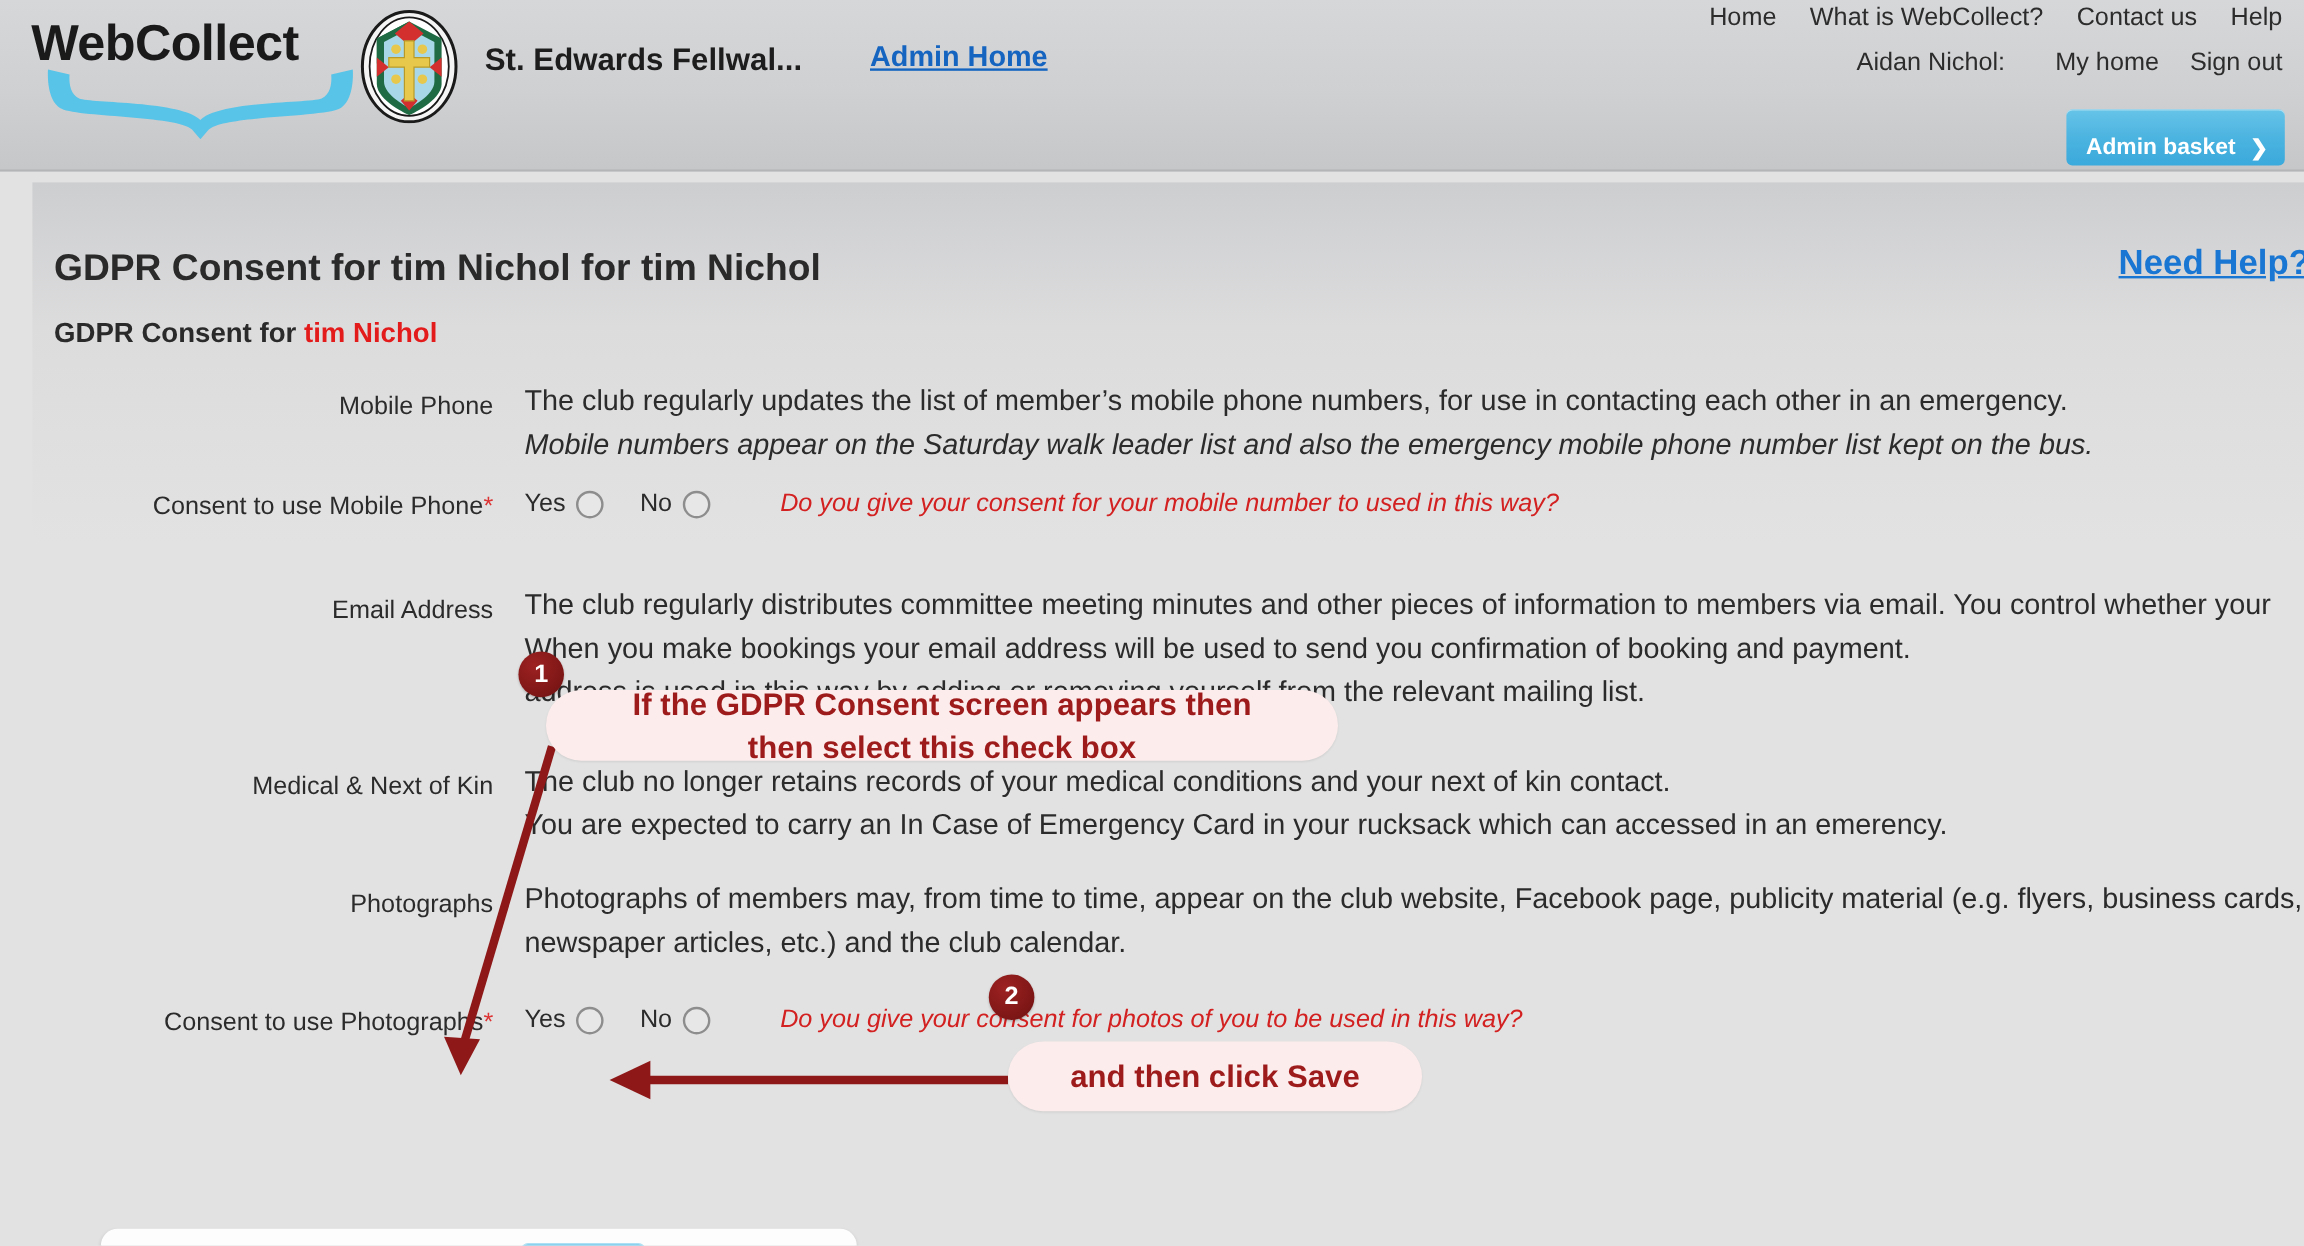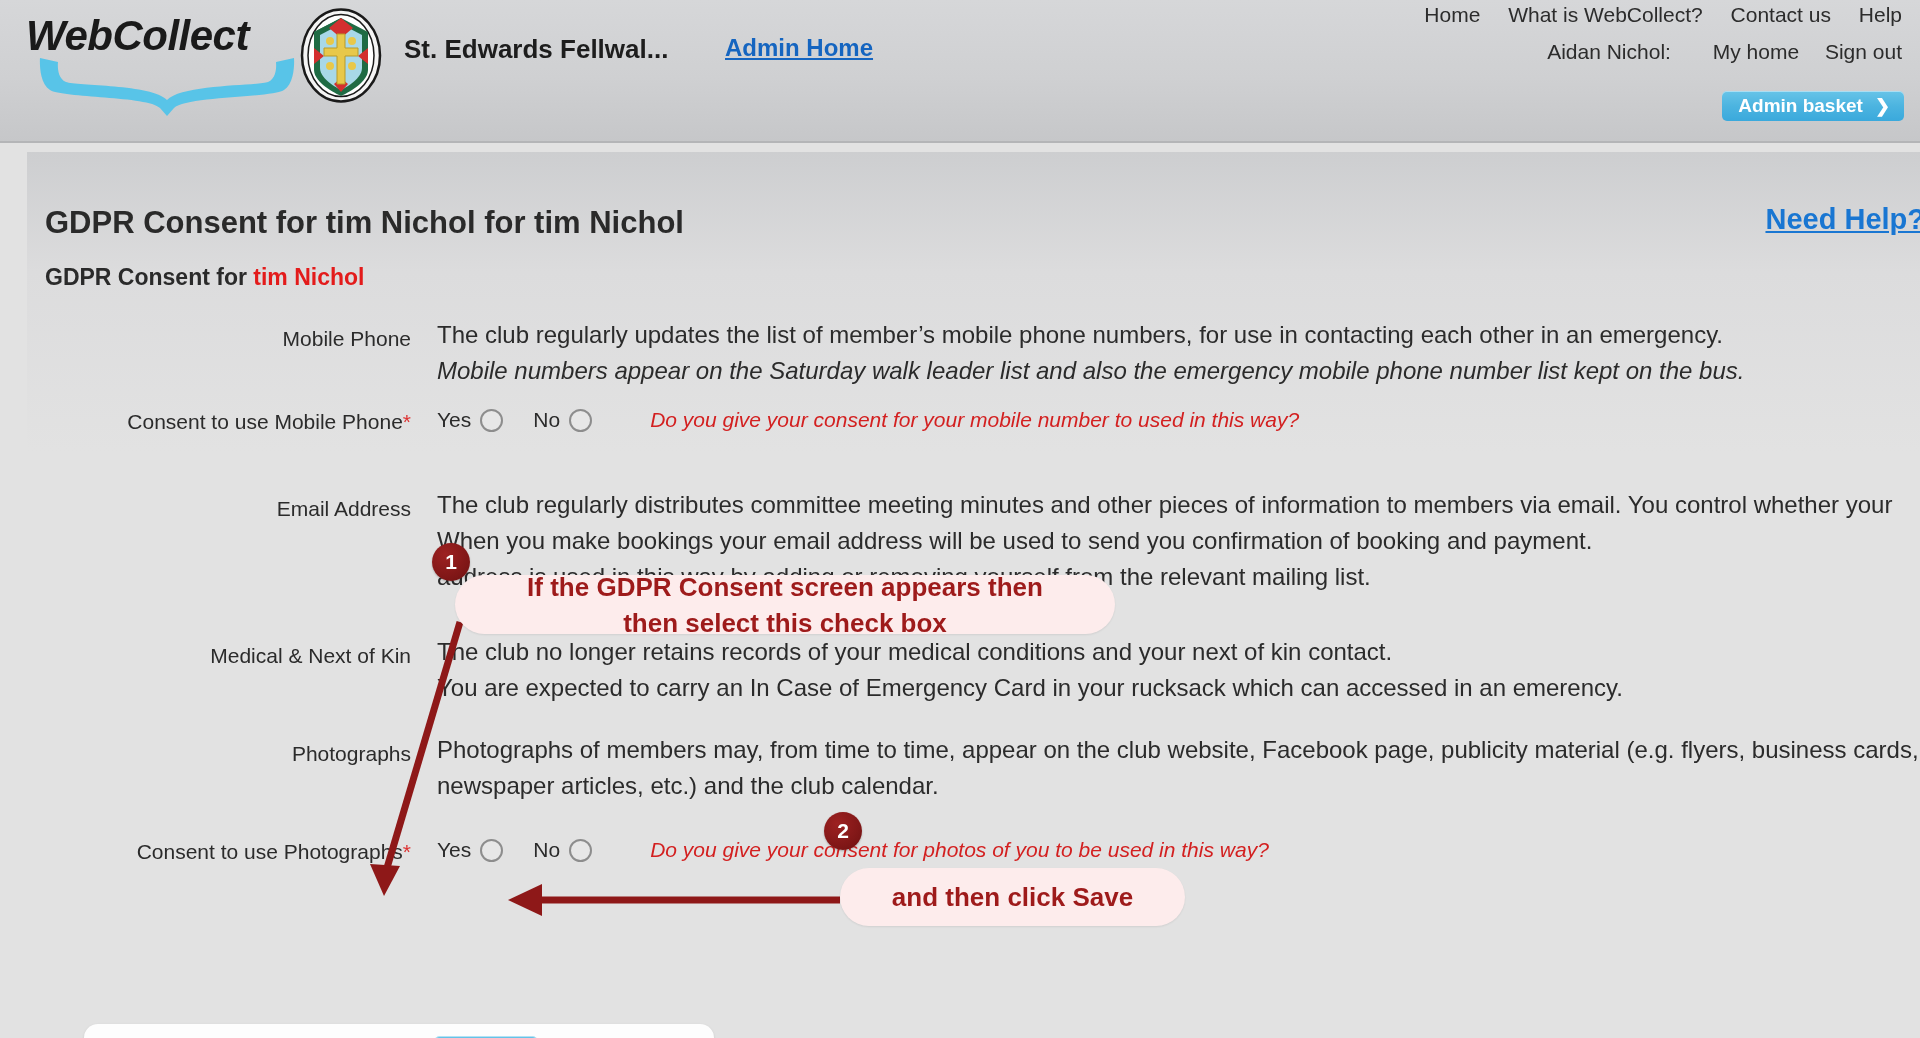--- a/index.html
+++ b/index.html
@@ -33,21 +33,20 @@
     width: 255px; height: 100px;
   }
   #logo .logo-text {
     position: absolute;
     left: 8px; top: 4px;
     font-size: 42px;
     font-weight: bold;
     color: #1a1a1a;
     letter-spacing: -0.5px;
     font-family: "Liberation Sans", sans-serif;
-    font-style: italic;
   }
   #logo .logo-swoosh {
     position: absolute;
     left: 18px; top: 48px;
     width: 262px; height: 60px;
   }
 
   
   #crest {
     position: absolute;
@@ -93,21 +92,21 @@
     white-space: nowrap;
   }
   #nav-user .user-name { margin-right: 16px; }
   #nav-user .nav-link { margin-left: 20px; cursor: pointer; }
 
   
   #admin-basket {
     position: absolute;
     right: 16px; top: 91px;
     height: 30px;
-    padding: 0 14px 0 16px;
+    padding: 17px 14px 0 16px;
     background: linear-gradient(to bottom, #67c4e8 0%, #4cb4e0 50%, #3aa9dc 100%);
     border-radius: 5px;
     color: #ffffff;
     font-size: 19px;
     font-weight: bold;
     display: flex;
     align-items: center;
     gap: 12px;
     cursor: pointer;
     box-shadow: inset 0 1px 0 rgba(255,255,255,0.45);

